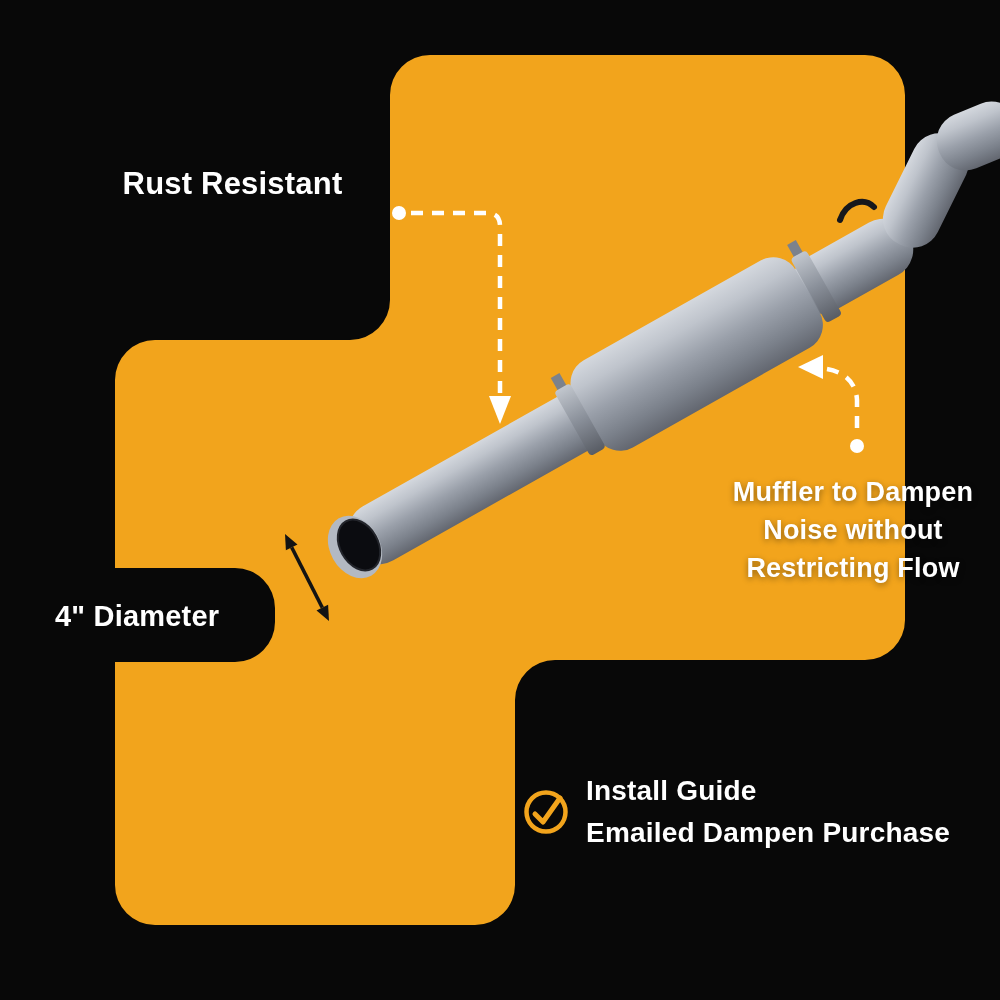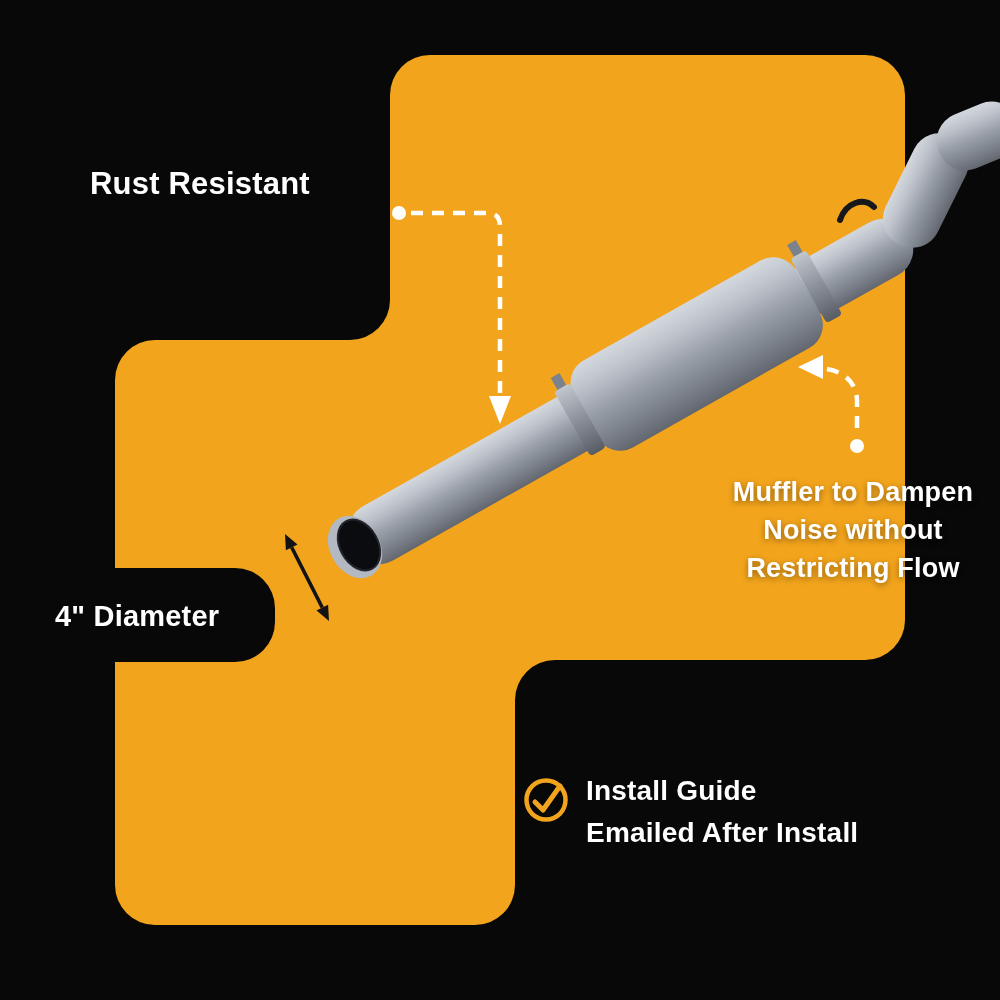--- a/index.html
+++ b/index.html
@@ -10,26 +10,26 @@
   * { box-sizing: border-box; margin: 0; padding: 0; }
   html, body { width: 1000px; height: 1000px; background: var(--bg); }
   body { font-family: "Liberation Sans", "DejaVu Sans", sans-serif; }
   .stage { position: relative; width: 1000px; height: 1000px; overflow: hidden; background: var(--bg); }
   .layer { position: absolute; left: 0; top: 0; width: 1000px; height: 1000px; }
   .z1 { z-index: 1; } .z2 { z-index: 2; } .z3 { z-index: 3; }
 
   .callout { position: absolute; z-index: 4; color: var(--text); font-weight: 700; letter-spacing: 0.2px; }
   .callout span { display: block; }
 
-  .callout.material { left: 90px; top: 162px; width: 285px; text-align: left; font-size: 31px; line-height: 43px; }
+  .callout.material { left: 90px; top: 162px; width: 285px; text-align: center; font-size: 31px; line-height: 43px; }
   .callout.diameter { left: 55px; top: 600px; font-size: 29px; }
   .callout.muffler  { left: 700px; top: 473px; width: 306px; text-align: center; font-size: 27px; line-height: 38px;
                       text-shadow: 0 2px 6px rgba(0,0,0,0.40); }
 
-  .install-row { position: absolute; z-index: 4; left: 520px; top: 770px; display: flex; gap: 14px; align-items: flex-start; }
+  .install-row { position: absolute; z-index: 4; left: 520px; top: 770px; display: flex; gap: 14px; align-items: center; }
   .install-row .icon-wrap { flex: 0 0 auto; margin-top: 4px; }
   .callout.install { position: static; font-size: 28px; line-height: 42px; }
 </style>
 </head>
 <body>
 
 <div class="stage">
 
   <svg class="layer z1" viewBox="0 0 1000 1000" aria-hidden="true">
     <path fill="var(--accent)" d="M 430 55
@@ -126,17 +126,17 @@
 
   <div class="install-row">
     <span class="icon-wrap">
       <svg width="52" height="52" viewBox="0 0 52 52" aria-hidden="true">
         <circle cx="26" cy="26" r="19.5" fill="none" stroke="var(--accent)" stroke-width="4.5"></circle>
         <path d="M 15 28 L 23 36 L 40 12" fill="none" stroke="var(--accent)" stroke-width="5" stroke-linecap="round" stroke-linejoin="round"></path>
       </svg>
     </span>
     <div class="callout install">
       <span>Install Guide</span>
-      <span>Emailed After Install</span>
+      <span>Emailed Dampen Purchase</span>
     </div>
   </div>
 
 </div>
 
 </body></html>

